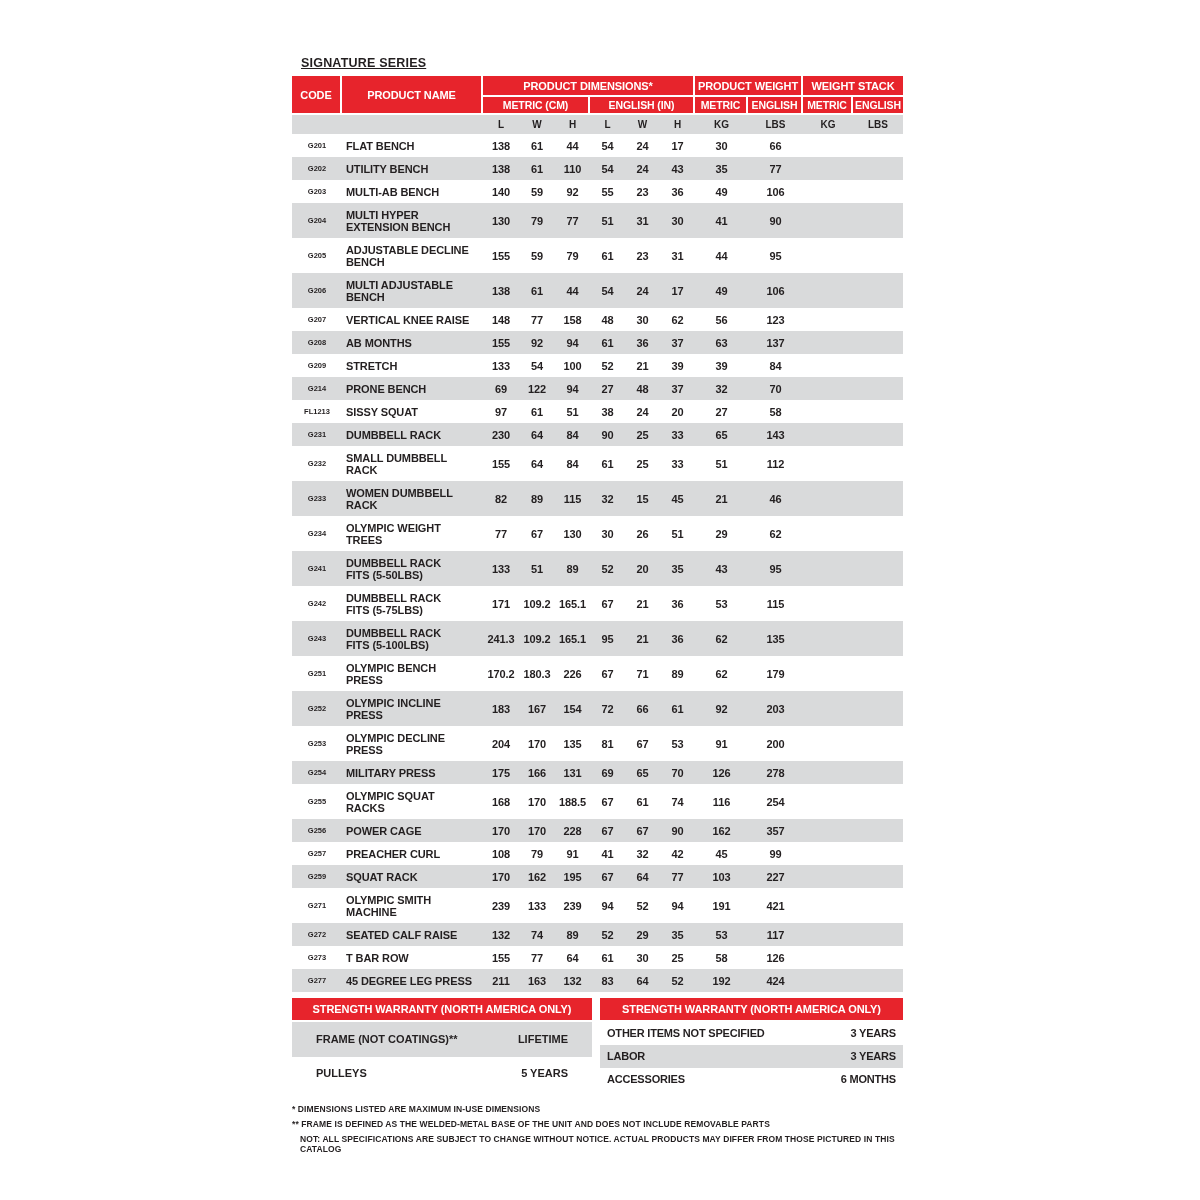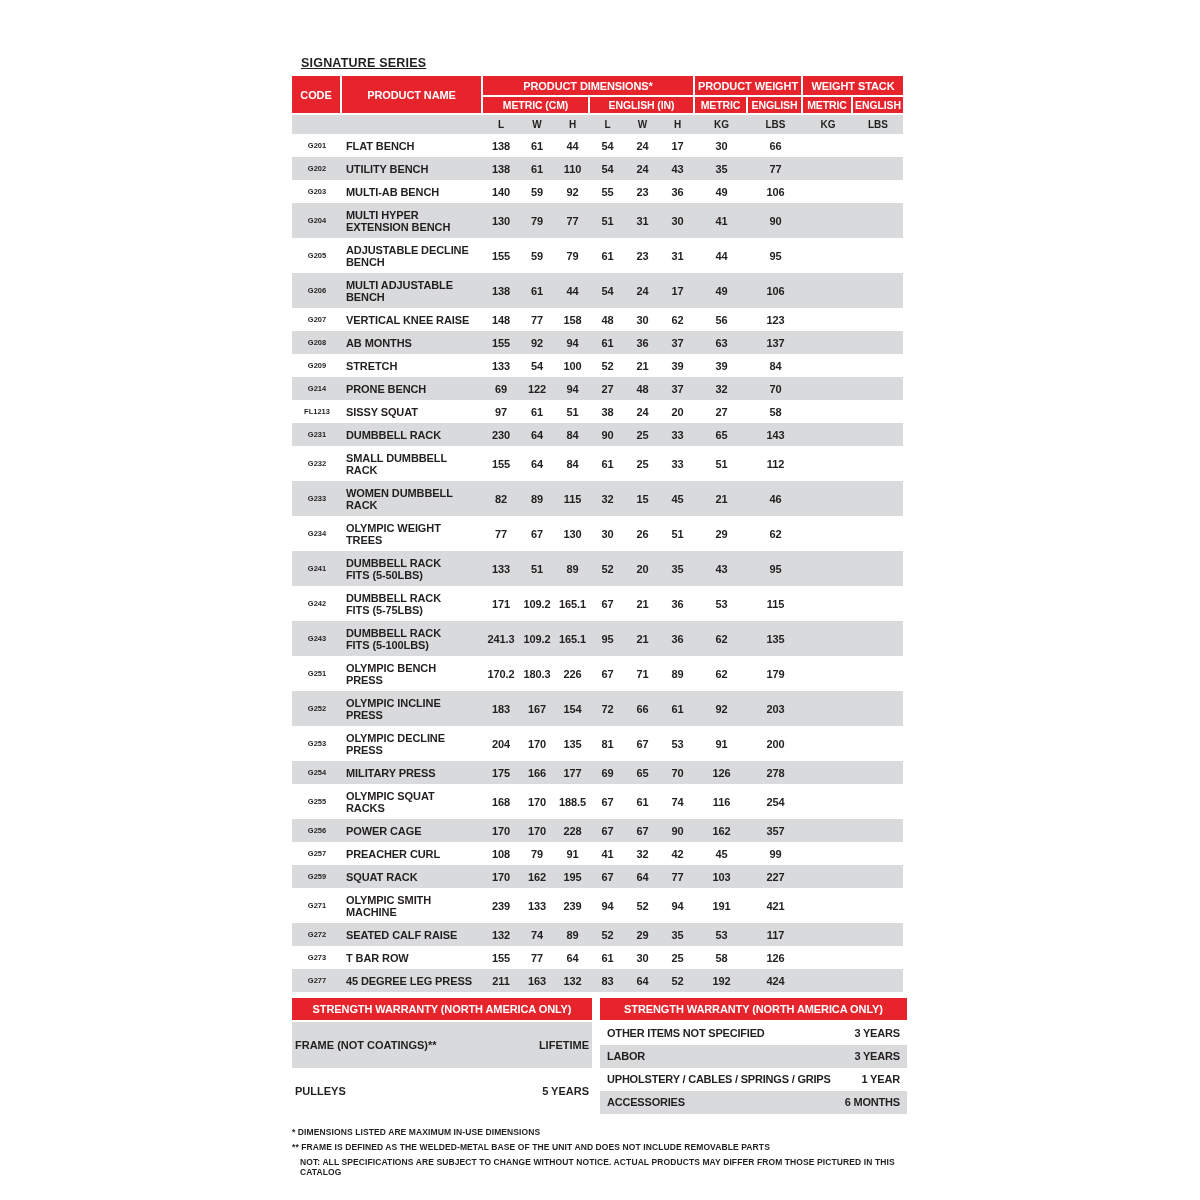--- a/index.html
+++ b/index.html
@@ -87,21 +87,21 @@
     font-weight: bold;
     text-align: center;
     padding: 5px 2px;
     border-bottom: 2px solid #ffffff;
     letter-spacing: -0.1px;
   }
   table.wtable td {
     color: #231F20;
     font-size: 11px;
     font-weight: bold;
-    padding: 5px 3px;
+    padding: 5px 24px;
     line-height: 13px;
     white-space: nowrap;
   }
   table.wtable.right td { padding: 5px 7px; letter-spacing: -0.2px; }
   table.wtable td.val { text-align: right; }
   table.wtable.left  tbody tr:nth-child(odd)  { background: #D9DADB; }
   table.wtable.right tbody tr:nth-child(even) { background: #D9DADB; }
   
   .footnotes { margin-top: 13px; }
   .footnote {
@@ -471,21 +471,21 @@
           <td>91</td>
           <td>200</td>
           <td></td>
           <td></td>
         </tr>
         <tr>
           <td class="code">G254</td>
           <td class="name">MILITARY PRESS</td>
           <td>175</td>
           <td>166</td>
-          <td>177</td>
+          <td>131</td>
           <td>69</td>
           <td>65</td>
           <td>70</td>
           <td>126</td>
           <td>278</td>
           <td></td>
           <td></td>
         </tr>
         <tr>
           <td class="code">G255</td>
@@ -629,24 +629,20 @@
           </tr>
       </thead>
       <tbody>
           <tr>
             <td class="label">OTHER ITEMS NOT SPECIFIED</td>
             <td class="val">3 YEARS</td>
           </tr>
           <tr>
             <td class="label">LABOR</td>
             <td class="val">3 YEARS</td>
-          </tr>
-          <tr>
-            <td class="label">UPHOLSTERY / CABLES / SPRINGS / GRIPS</td>
-            <td class="val">1 YEAR</td>
           </tr>
           <tr>
             <td class="label">ACCESSORIES</td>
             <td class="val">6 MONTHS</td>
           </tr>
         </tbody>
     </table>
   </div>
 
   <div class="footnotes">

